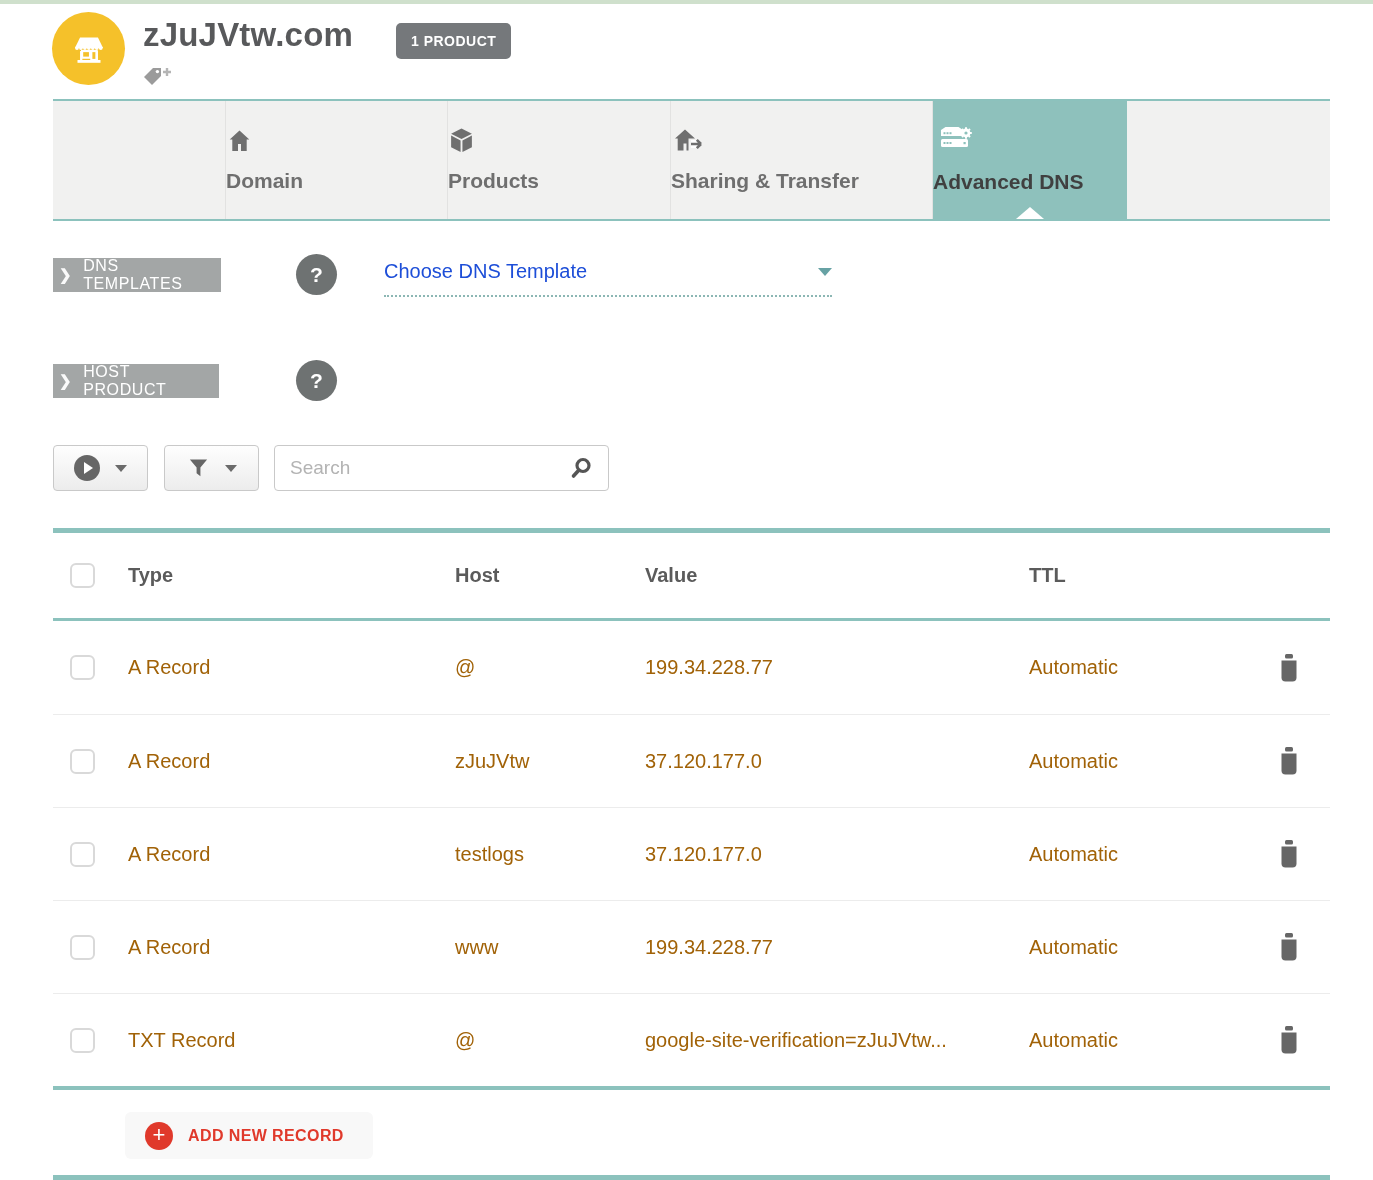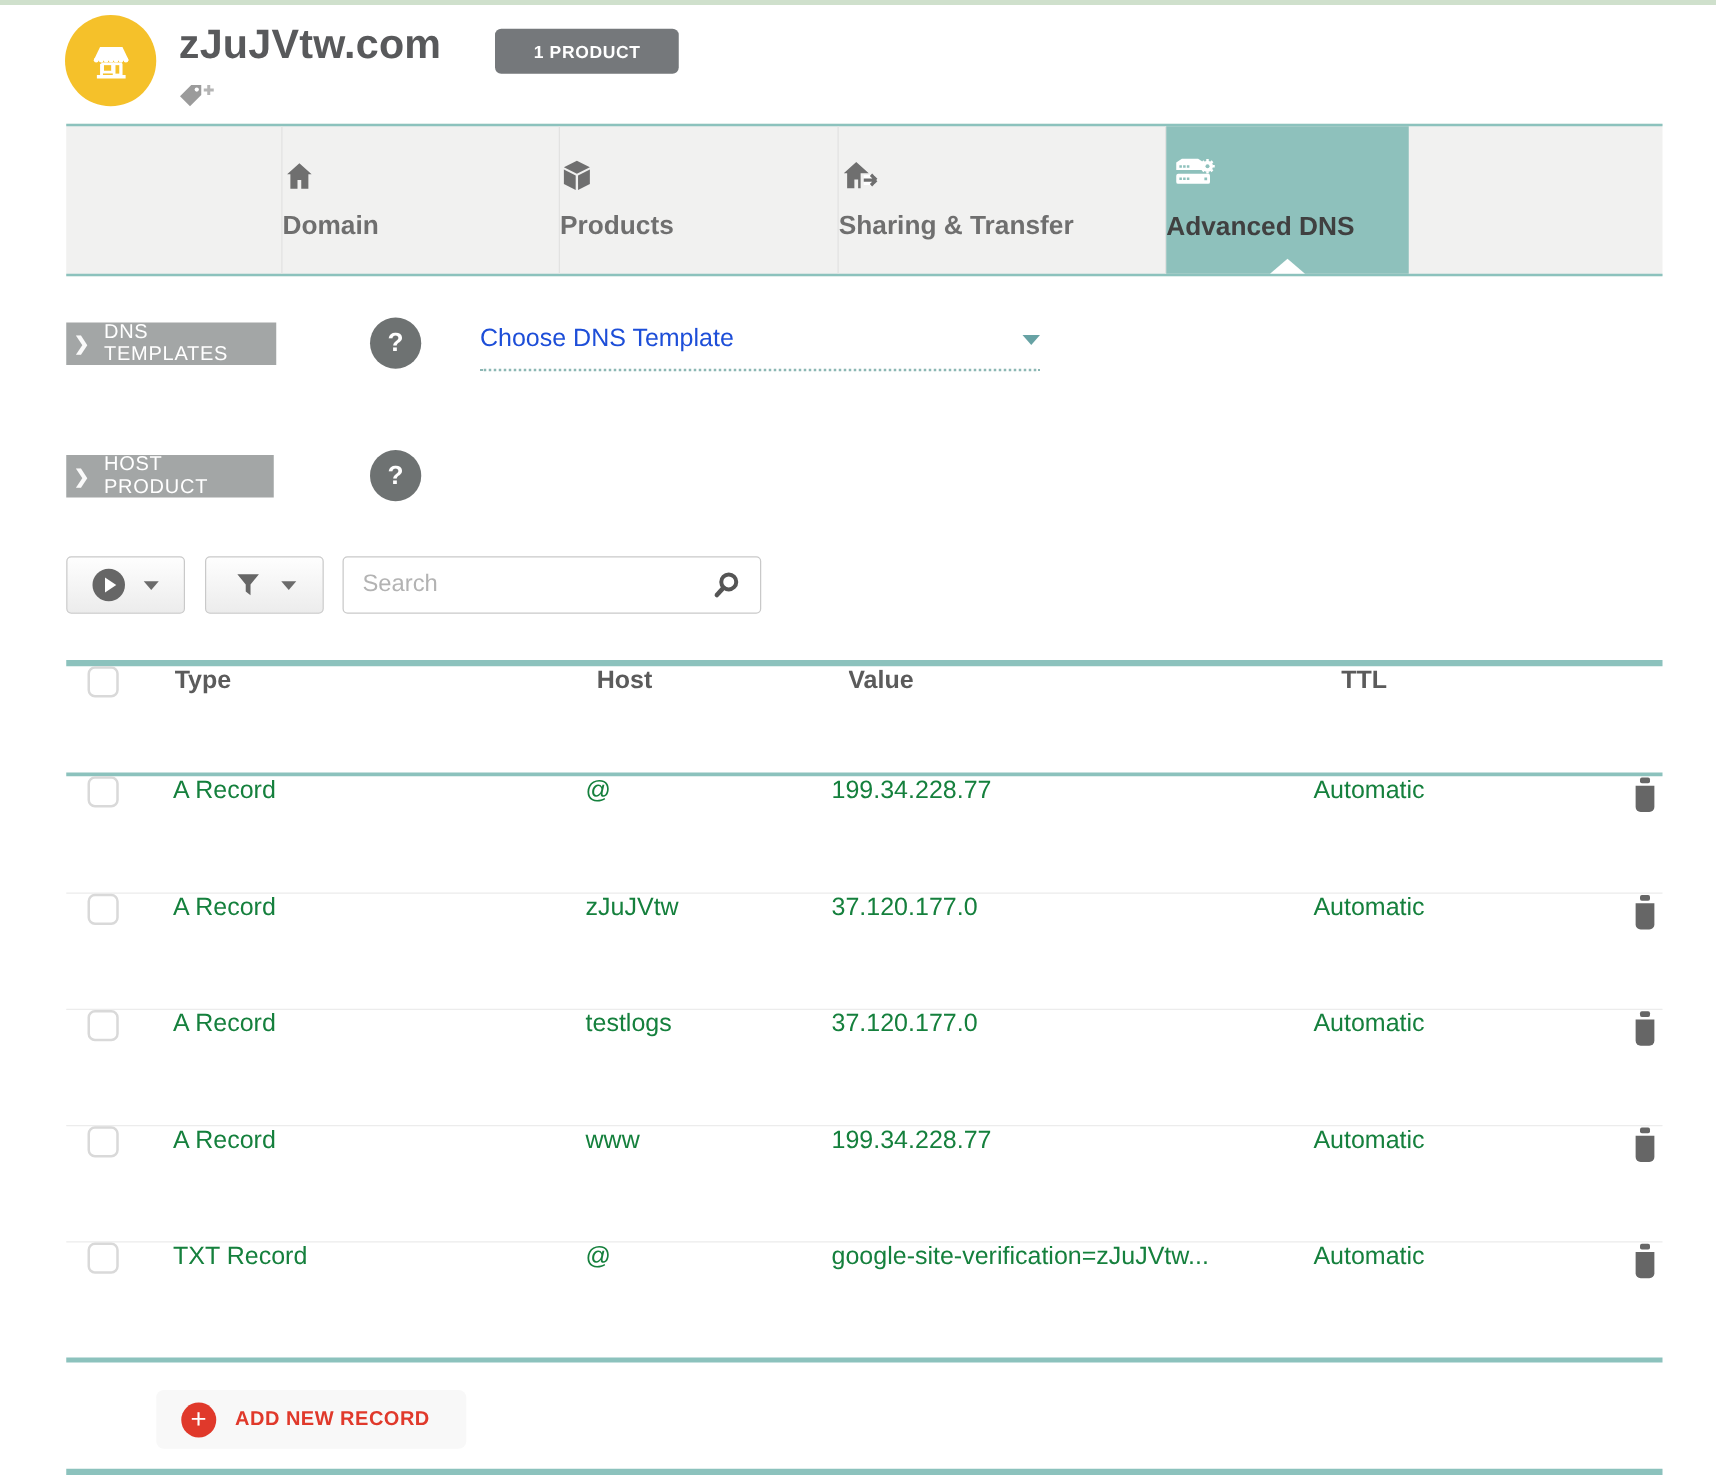--- a/index.html
+++ b/index.html
@@ -9,21 +9,21 @@
   #stage { position:relative; width:1373px; height:1180px; }
 
   
   .top-strip { left:0; top:0; width:1373px; height:4px; background:#cfe0cc; }
 
   
   .avatar { left:52px; top:12px; width:73px; height:73px; border-radius:50%;
             background:#f5c12a; display:flex; align-items:center; justify-content:center; }
   .domain-title { left:143px; top:16px; font-size:33px; font-weight:bold; color:#58595b; letter-spacing:.2px; }
   .product-badge { left:396px; top:23px; background:#75787b; color:#fff; font-size:14px;
-                   font-weight:bold; padding:10px 31px; border-radius:5px; letter-spacing:.5px; }
+                   font-weight:bold; padding:10px 15px; border-radius:5px; letter-spacing:.5px; }
   .tag-btn { left:142px; top:66px; width:32px; height:26px; cursor:pointer; }
 
   
   .tabbar { left:53px; top:99px; width:1277px; height:122px; display:flex;
             background:#f1f1f0; border-top:2px solid #8cc2bd; border-bottom:2px solid #8cc2bd; }
   .tabcell { position:relative; height:100%; display:flex; flex-direction:column;
              align-items:flex-start; justify-content:center; gap:15px; color:#6f6f6f;
              border-right:1px solid #e2e2e1; cursor:pointer; }
   .tabcell .tlabel { font-size:21px; font-weight:bold; }
   .tab-spacer { width:173px; cursor:default; }
@@ -72,23 +72,23 @@
                 padding:0 15px; }
   .search-box input { flex:1; border:none; outline:none; font-size:19px; color:#555;
                       font-family:"Liberation Sans", sans-serif; background:transparent; }
   .search-box input::placeholder { color:#b3b3b3; }
 
   
   .dns-table { left:53px; top:528px; width:1277px; }
   .t-top { height:5px; background:#8cc2bd; }
   .t-hdiv { height:3px; background:#8cc2bd; }
   .t-bottom { height:4px; background:#8cc2bd; }
-  .trow { display:flex; align-items:flex-start;gap:12px; }
+  .trow { display:flex; align-items:center; }
   .t-header { height:85px; font-size:20px; font-weight:bold; color:#5b5b5b; }
-  .t-data { height:93px; font-size:20px; color:#15803d; }
+  .t-data { height:93px; font-size:20px; color:#a16207; }
   .t-data + .t-data { border-top:1px solid #ececec; }
   .c-check { width:75px; padding-left:17px; }
   .c-type  { width:327px; }
   .c-host  { width:190px; }
   .c-value { width:384px; white-space:nowrap; overflow:hidden; }
   .c-ttl   { width:246px; }
   .c-act   { flex:1; }
   .checkbox { width:25px; height:25px; border:2px solid #d9d9d9; border-radius:6px;
               background:#fff; cursor:pointer; }
   .trash-btn { width:28px; height:30px; cursor:pointer; display:block; }

